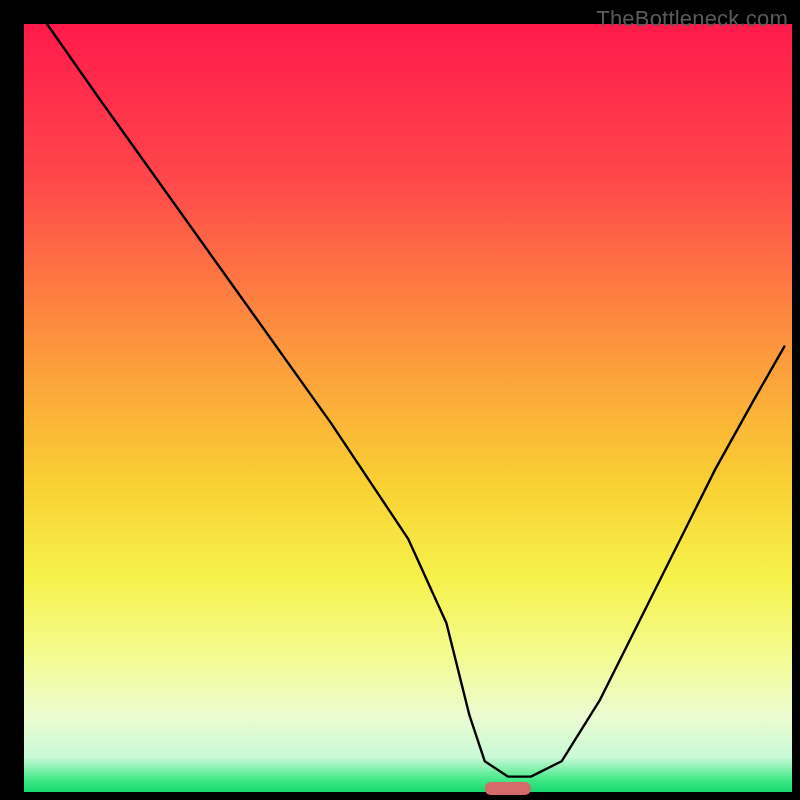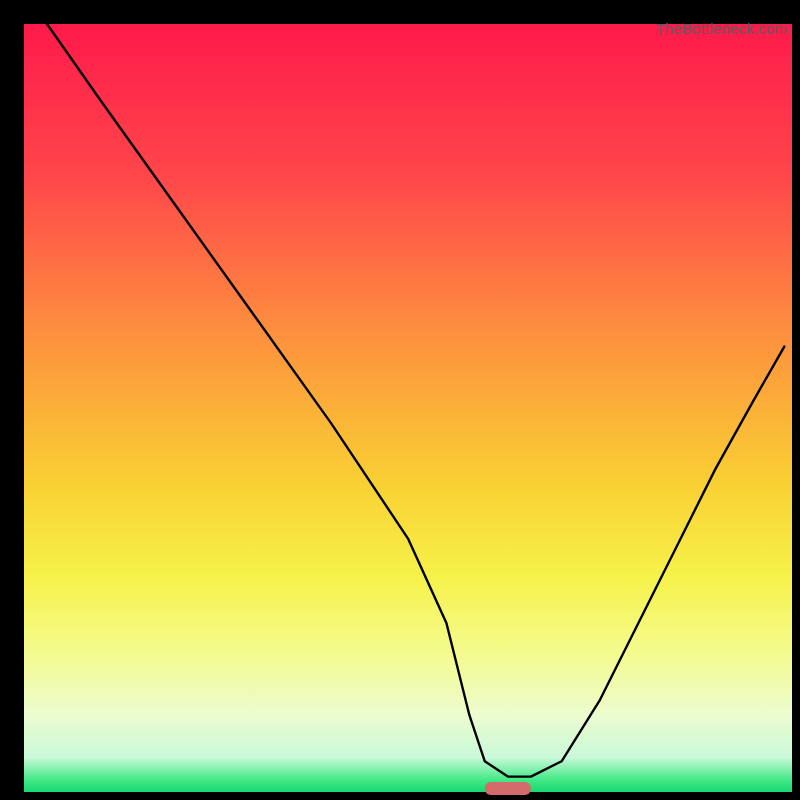--- a/index.html
+++ b/index.html
@@ -13,24 +13,24 @@
   }
   .chart-container {
     position: absolute;
     top: 0;
     left: 0;
     width: 800px;
     height: 800px;
   }
   .watermark {
     position: absolute;
-    top: 20px;
+    top: 6px;
     right: 12px;
     color: #5a5a5a;
-    font-size: 15px;
+    font-size: 22px;
     font-weight: 500;
     letter-spacing: 0.2px;
   }
   svg { display: block; }
 </style>
 </head>
 <body>
 
 <div class="chart-container">
   <svg id="chart-svg" width="800" height="800" viewBox="0 0 800 800">

